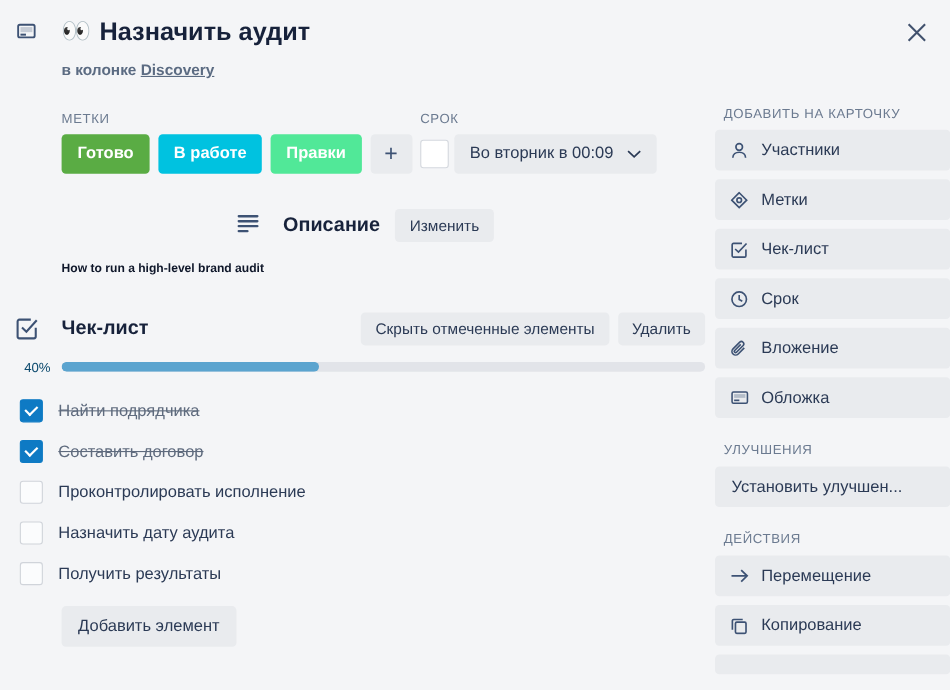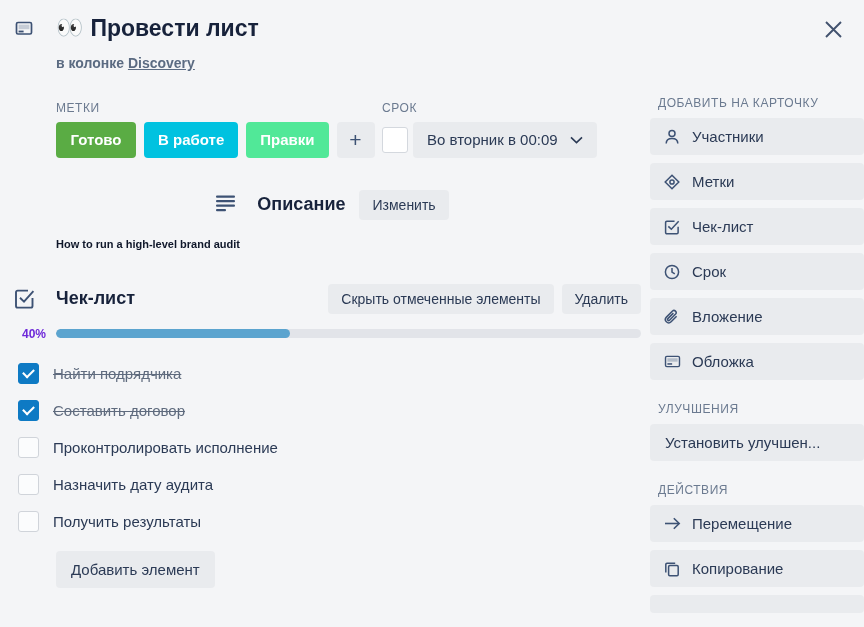--- a/index.html
+++ b/index.html
@@ -98,21 +98,21 @@
   .chk-head-row {
     flex: 1; display: flex; align-items: center;
     justify-content: space-between; padding-right: 9px;
   }
   .chk-head-btns { display: flex; gap: 8px; }
 
   .progress-row {
     display: flex; align-items: center; gap: 10px;
     padding: 13px 9px 0 14px;
   }
-  .pct { font-size: 12px; color: #6d28d9; width: 32px; text-align: right; font-weight: bold; }
+  .pct { font-size: 12px; color: #0c4a6e; width: 32px; text-align: right; }
   .bar {
     flex: 1; height: 9px; border-radius: 5px; background: #e2e4e9; overflow: hidden;
   }
   .bar-fill { height: 100%; background: #5ba4cf; border-radius: 5px; }
 
   .chk-items { padding: 14px 0 0 18px; }
   .chk-item {
     display: flex; align-items: center; gap: 14px;
     height: 37px; cursor: pointer;
   }
@@ -166,21 +166,21 @@
       <div class="gutter-icon">
         <svg width="20" height="20" viewBox="0 0 20 20" fill="none" stroke="#3d5274" stroke-width="1.7">
           <rect x="2.5" y="4.5" width="15" height="11.5" rx="1.5"></rect>
           <rect x="4.6" y="6.6" width="10.8" height="4.6" fill="#3d5274" stroke="none" opacity=".25"></rect>
           <rect x="4.6" y="12.6" width="5" height="1.8" fill="#3d5274" stroke="none"></rect>
         </svg>
       </div>
       <div class="head-text">
         <div class="card-title">
           <span class="eyes">👀</span>
-          <span>Провести лист</span>
+          <span>Назначить аудит</span>
         </div>
         <div class="subtitle">
           <span>в колонке</span>
           <a>Discovery</a>
         </div>
       </div>
     </div>
 
     <div class="meta-row">
       <div class="labels-block">

